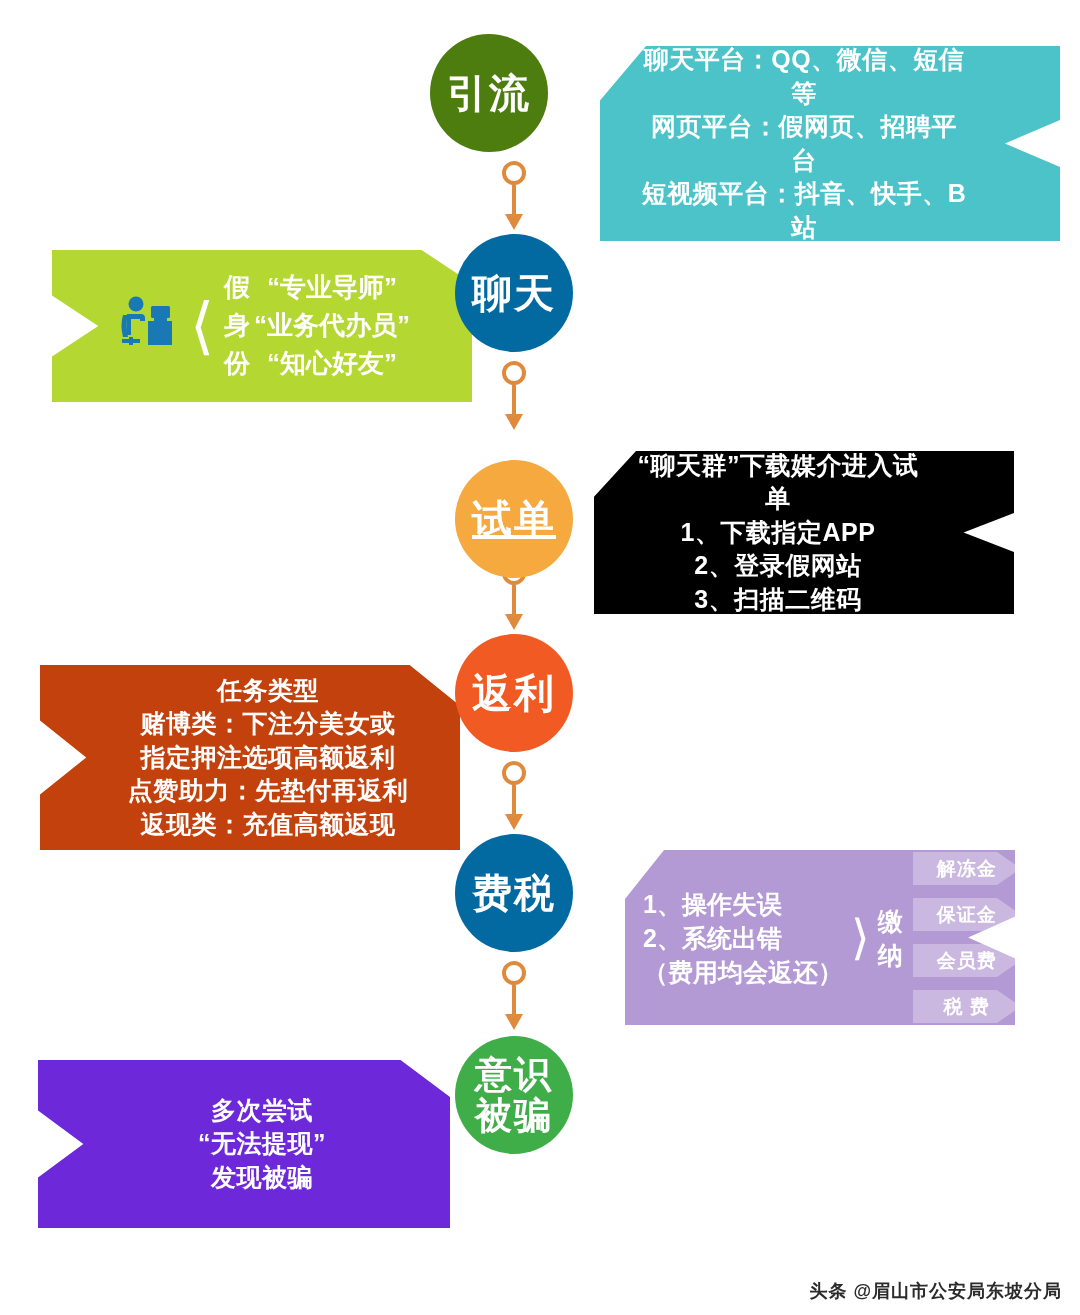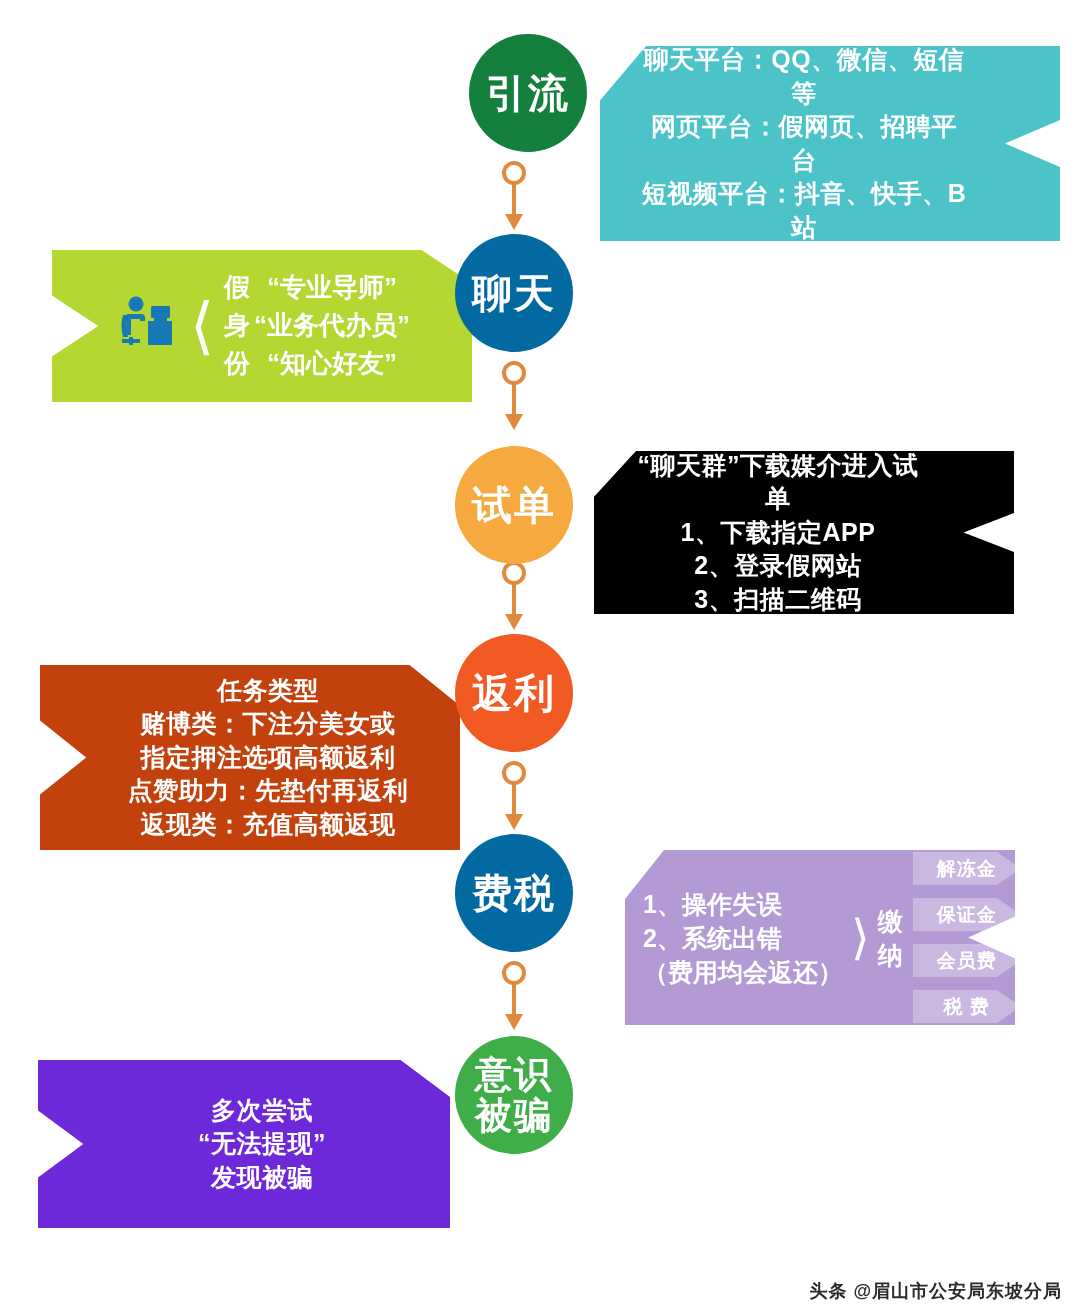--- a/index.html
+++ b/index.html
@@ -194,21 +194,21 @@
 <div id="canvas">
 
   <div class="banner right center-text" style="left:600px; top:46px; width:460px; height:195px; background:#4BC3C8;">
     <div class="banner-text">骗子在以下媒介拉人入群聊
 聊天平台：QQ、微信、短信等
 网页平台：假网页、招聘平台
 短视频平台：抖音、快手、B站
 等社交平台发布兼职广告</div>
   </div>
 
-  <div class="node" style="left:469px; top:34px; width:118px; height:118px; background:#15803d;">
+  <div class="node" style="left:430px; top:34px; width:118px; height:118px; background:#4d7c0f;">
     <span class="node-label">引流</span>
   </div>
 
   <div class="connector" style="left:498px; top:160px; width:32px; height:72px;">
     <svg width="32" height="72" viewBox="0 0 32 72">
       <circle cx="16" cy="13" r="10" fill="none" stroke="#E08A3E" stroke-width="4"></circle>
       <line x1="16" y1="23" x2="16" y2="58" stroke="#E08A3E" stroke-width="4"></line>
       <polygon points="16,70 7,54 25,54" fill="#E08A3E"></polygon>
     </svg>
   </div>
@@ -257,21 +257,21 @@
     </svg>
   </div>
 
   <div class="banner right center-text" style="left:594px; top:451px; width:420px; height:163px; background:#000000;">
     <div class="banner-text">“聊天群”下载媒介进入试单
 1、下载指定APP
 2、登录假网站
 3、扫描二维码</div>
   </div>
 
-  <div class="node" style="left:455px; top:446px; width:118px; height:118px; background:#F5A93F;">
+  <div class="node" style="left:455px; top:460px; width:118px; height:118px; background:#F5A93F;text-decoration:underline;">
     <span class="node-label">试单</span>
   </div>
 
   <div class="connector" style="left:498px; top:560px; width:32px; height:72px;">
     <svg width="32" height="72" viewBox="0 0 32 72">
       <circle cx="16" cy="13" r="10" fill="none" stroke="#E08A3E" stroke-width="4"></circle>
       <line x1="16" y1="23" x2="16" y2="58" stroke="#E08A3E" stroke-width="4"></line>
       <polygon points="16,70 7,54 25,54" fill="#E08A3E"></polygon>
     </svg>
   </div>

